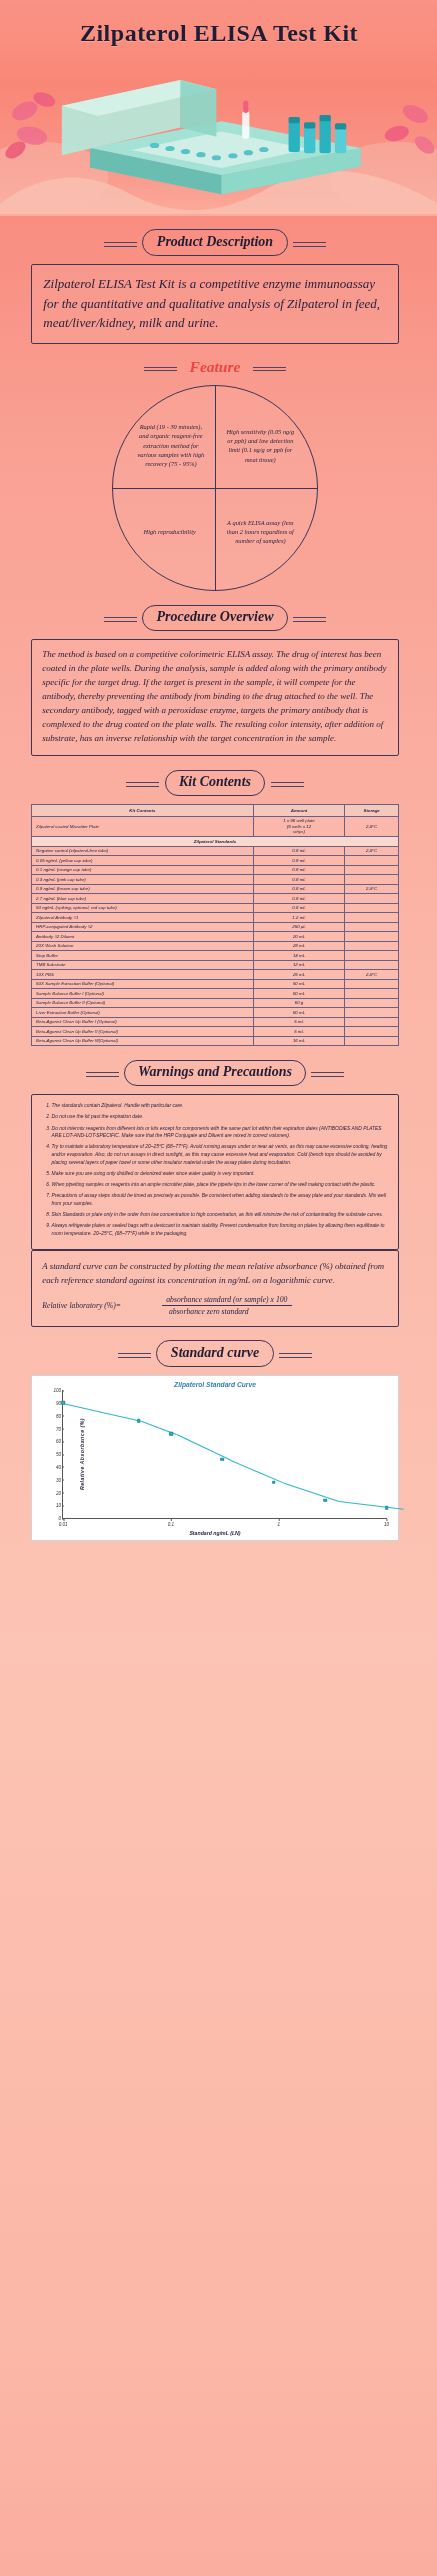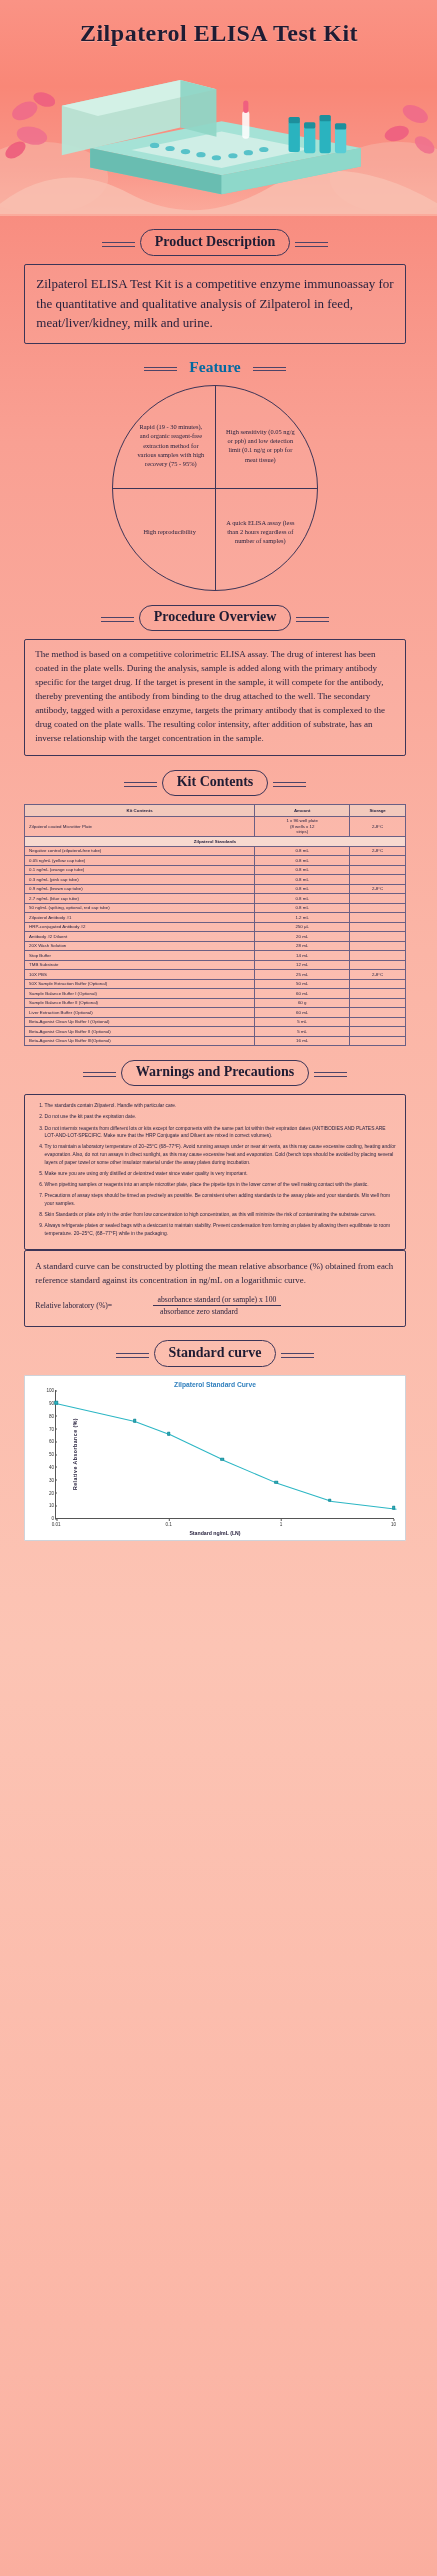--- a/index.html
+++ b/index.html
@@ -38,21 +38,22 @@
     position: absolute;
     left: 0; top: 49px;
     width: 438px; height: 165px;
     z-index: 2;
   }
 
   
   .section {
     position: relative;
     width: 430px;
-    padding: 0 24px;
+    padding: 0 31px;
+    font-style: italic;
   }
   .title-band {
     display: flex;
     align-items: center;
     justify-content: center;
     gap: 5.2px;
     margin: 13.4px 0 8.2px 0;
   }
   .title-band .rule {
     height: 0;
@@ -73,21 +74,21 @@
     font-size: 14px;
     font-weight: bold;
     color: #1f1c33;
     background: transparent;
     white-space: nowrap;
     font-family: "Liberation Serif", serif;
   }
   .plain-title {
     font-size: 15.5px;
     font-weight: bold;
-    color: #0369a1;
+    color: #ef4444;
     padding: 1px 7.2px;
     white-space: nowrap;
   }
 
   
   .desc-box {
     border: 1px solid #3c3557;
     border-radius: 2.1px;
     background: rgba(255,255,255,0.06);
     padding: 9.3px 11.3px 10.3px 11.3px;

